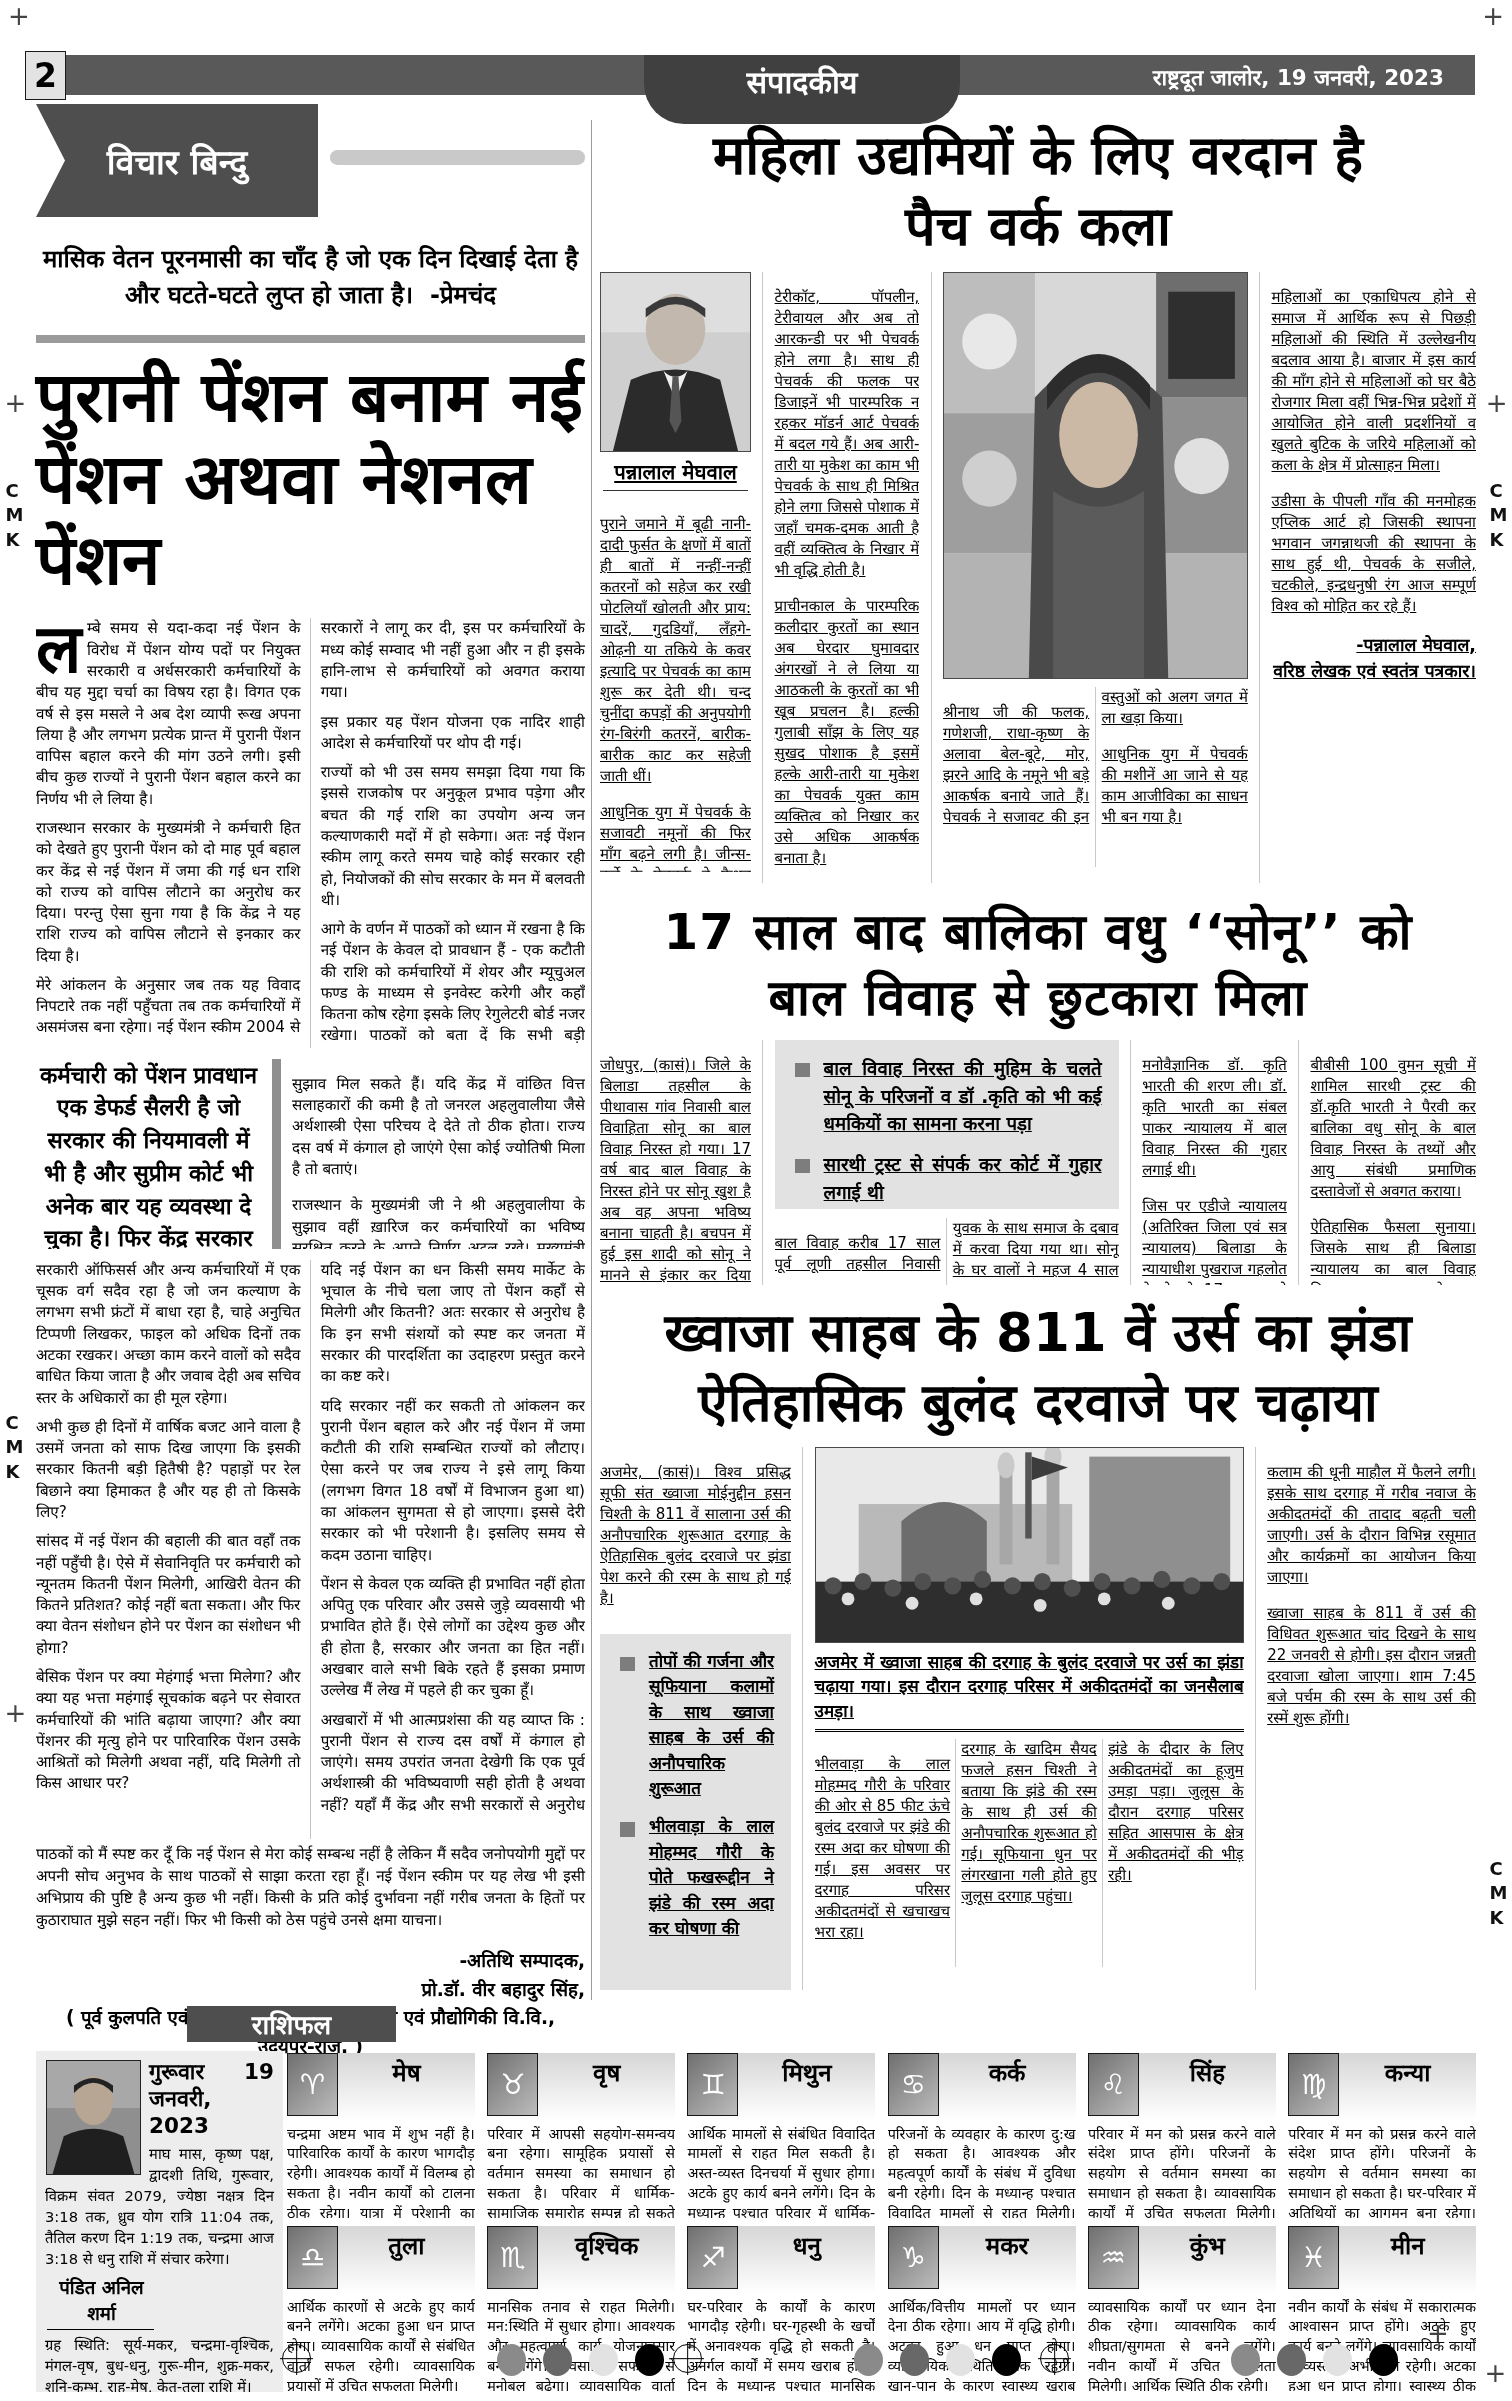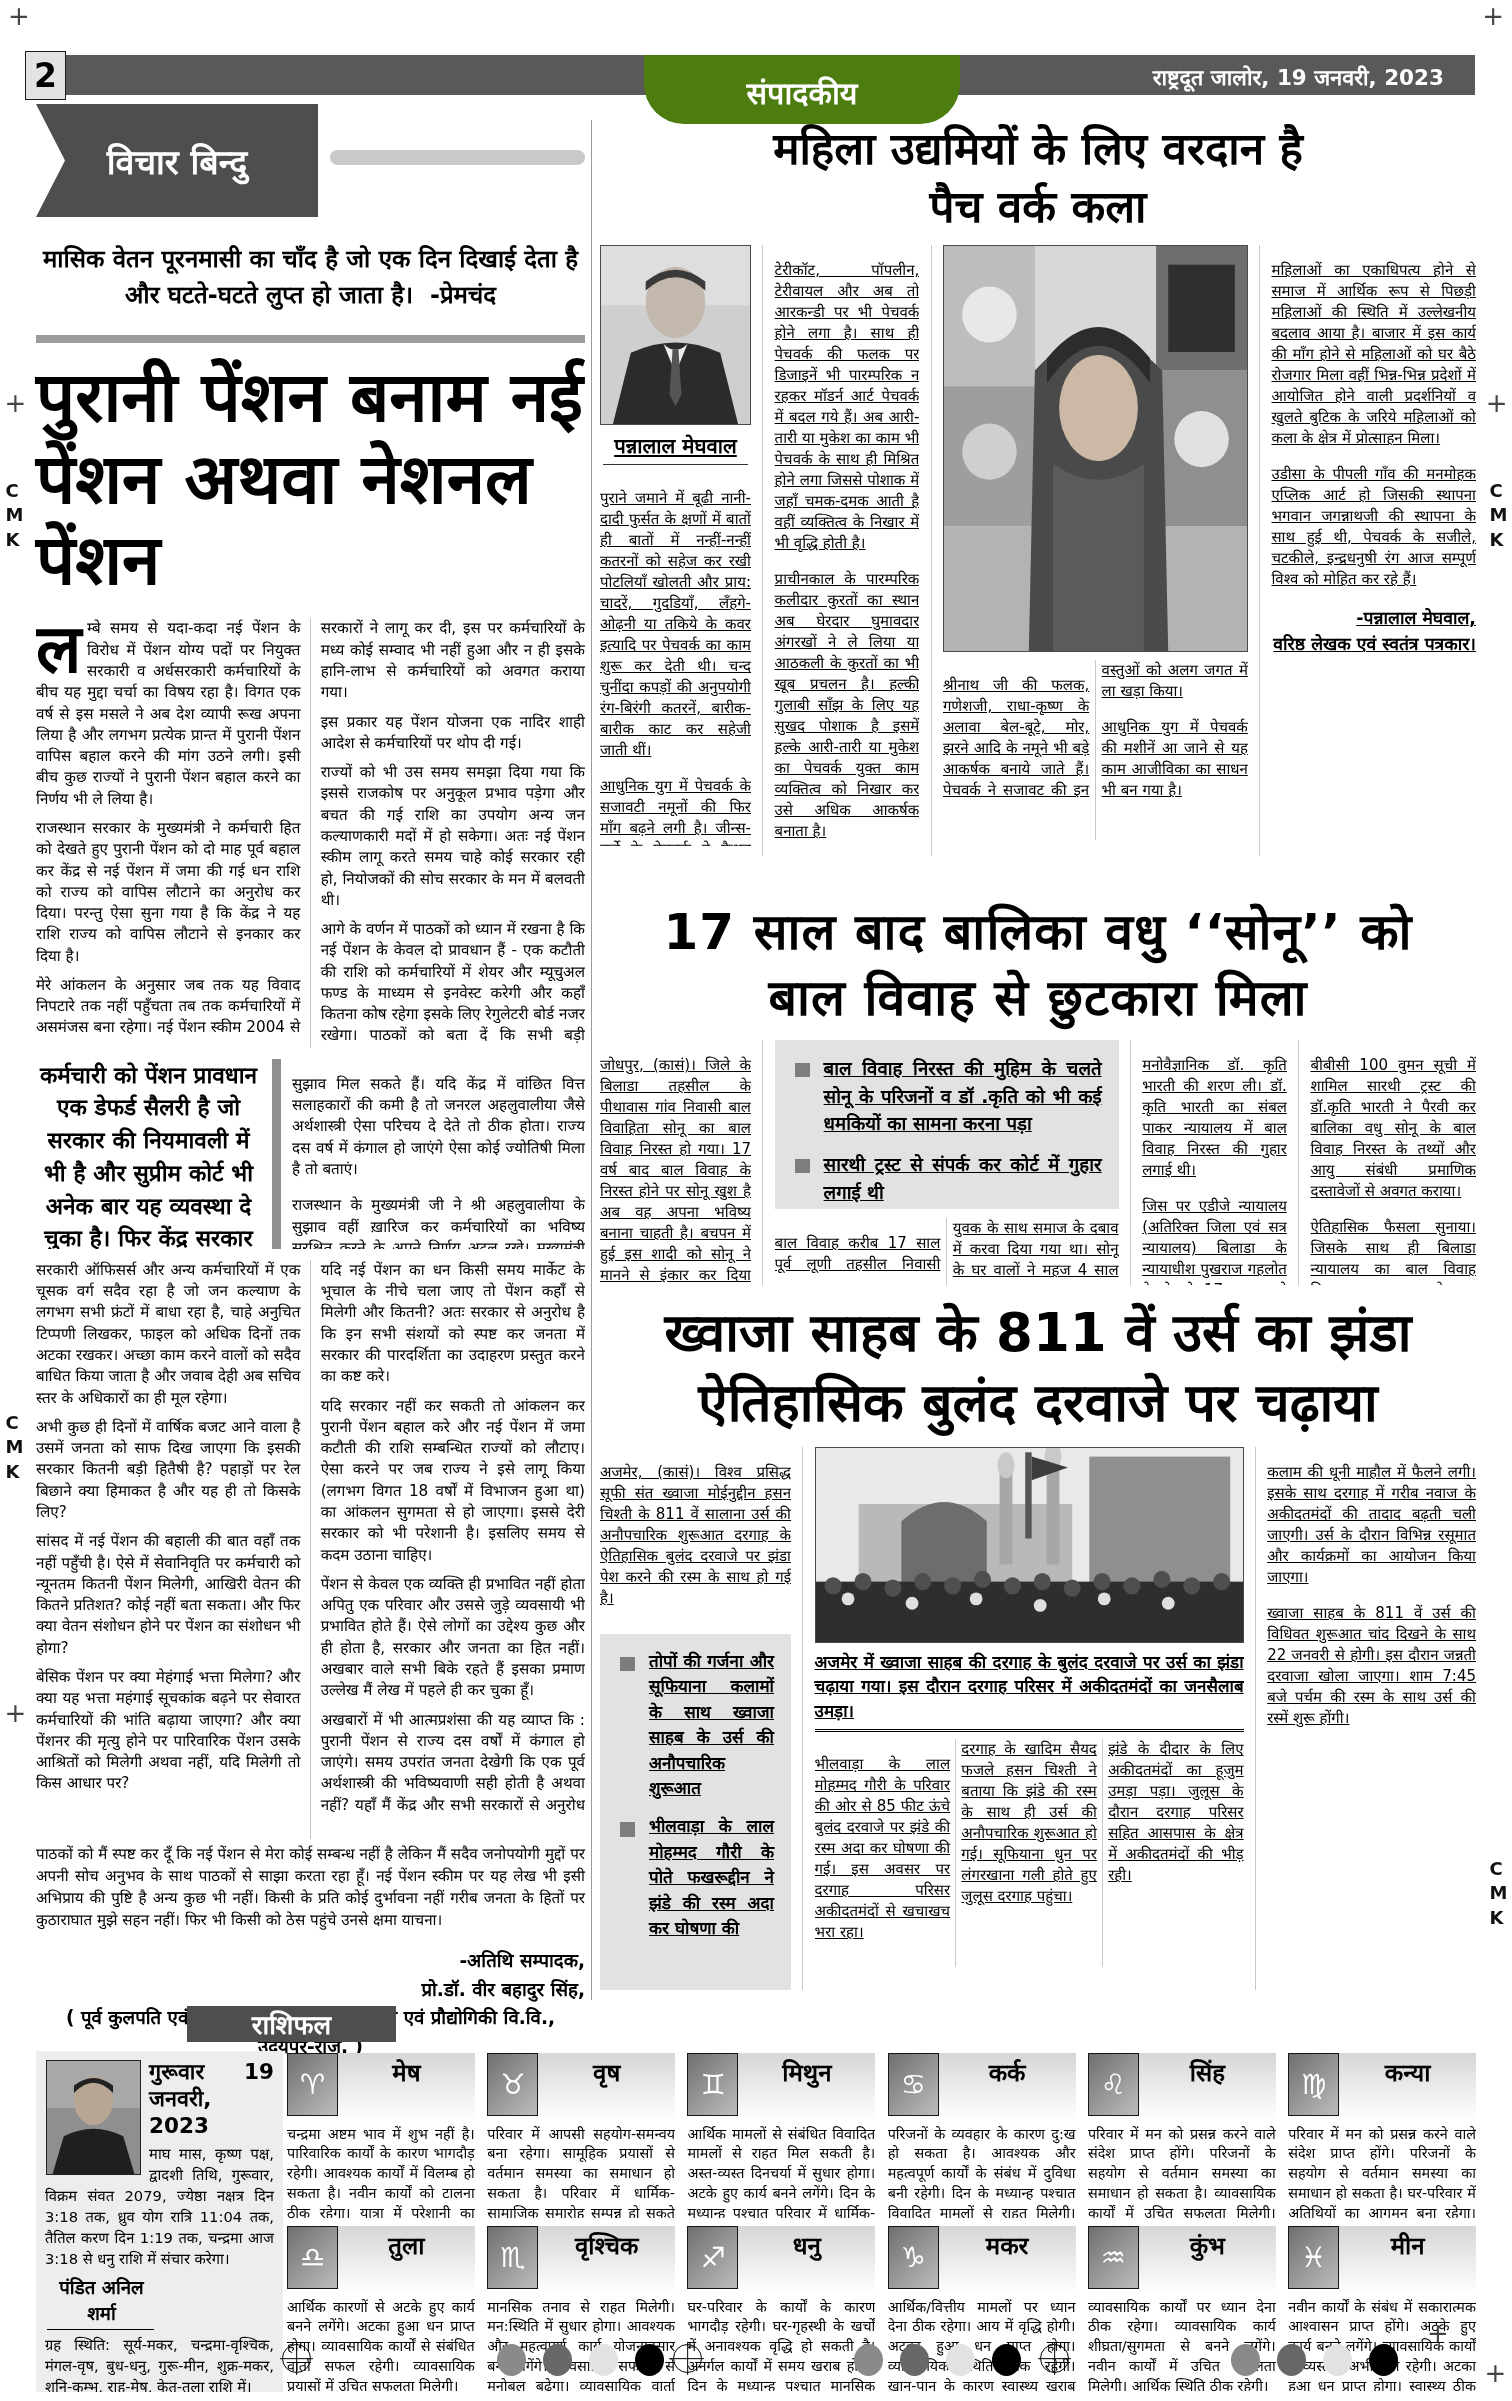--- a/index.html
+++ b/index.html
@@ -4,22 +4,22 @@
 <style>
   html,body{margin:0;padding:0;background:#8a8a8a;}
   .page{position:relative;width:1512px;height:2401px;background:#fff;margin:0 auto;
         font-family:"DejaVu Sans","Liberation Sans",sans-serif;color:#000;overflow:hidden;}
   [data-name]{box-sizing:border-box;}
   
   .mast-bar{position:absolute;left:50px;top:55px;width:1425px;height:40px;background:#595959;}
   .page-number{position:absolute;left:25px;top:51px;width:41px;height:49px;background:#e3e3e3;
         border:1.7px solid #1a1a1a;display:flex;align-items:center;justify-content:center;
         font-size:33px;font-weight:700;}
-  .section-tab{position:absolute;left:644px;top:55px;width:316px;height:69px;background:#4d7c0f;
-        border-radius:0 0 40px 40px;display:flex;align-items:center;justify-content:center;}
+  .section-tab{position:absolute;left:644px;top:55px;width:316px;height:69px;background:#404040;
+        border-radius:0 0 40px 40px;display:flex;align-items:flex-start;justify-content:center;}
   .section-tab span{color:#fff;font-size:30.5px;font-weight:700;margin-top:4.5px;}
   .edition{position:absolute;right:68px;top:62px;color:#fff;font-size:21.5px;font-weight:700;}
   
   .plus{position:absolute;color:#444;font-size:26px;font-weight:400;line-height:1;}
   .cmk{position:absolute;display:flex;flex-direction:column;gap:3.4px;font-size:18px;font-weight:700;color:#111;}
   .regcircle{position:absolute;width:29px;height:29px;border:1.7px solid #000;border-radius:50%;}
   .regcircle:before,.regcircle:after{content:"";position:absolute;background:#000;}
   .regcircle:before{left:50%;top:-3.4px;width:1.7px;height:33px;transform:translateX(-50%);}
   .regcircle:after{top:50%;left:-3.4px;height:1.7px;width:33px;transform:translateY(-50%);}
   .regdots{position:absolute;display:flex;gap:17px;}
@@ -48,21 +48,21 @@
   
   .vrule{position:absolute;background:#9a9a9a;}
   .art{position:absolute;left:600px;width:876px;}
   .art-headline{text-align:center;font-weight:700;line-height:1.32;}
   .cols-row{display:flex;margin-top:9px;}
   .ncol{font-size:15px;line-height:1.4;text-align:justify;overflow:hidden;text-decoration:underline;}
   .ncol + .ncol{border-left:0.6px solid #c9c9c9;padding-left:11.3px;margin-left:11.3px;}
   .photo{position:relative;border:0.6px solid #4a4a4a;overflow:hidden;background:#b5b5b5;}
   .photo svg{display:block;width:100%;height:100%;}
   
-  .pw-head{font-size:44px;}
+  .pw-head{font-size:54px;}
   .author-name{text-align:center;font-weight:700;font-size:20.3px;margin:6.8px 0 3.4px 0;}
   .author-rule{border:0;border-top:1.1px solid #333;margin:0 3.4px 8px 3.4px;}
   .under-photo{columns:2;column-gap:12.4px;column-rule:0.6px solid #c9c9c9;font-size:15px;line-height:1.4;
         text-align:justify;overflow:hidden;height:180px;margin-top:8px;}
   .pw-sig{margin-top:3.4px;font-weight:700;font-size:17.5px;text-align:right;line-height:1.5;}
   
   .sn-head{font-size:50px;letter-spacing:1.1px;}
   .bullet-box{background:#e2e2e2;padding:14.7px 17px;overflow:hidden;}
   .bullet-box ul{list-style:none;margin:0;padding:0;}
   .bullet-box li{position:relative;padding-left:32px;font-weight:700;font-size:18.6px;line-height:1.5;margin-bottom:12.4px;}

